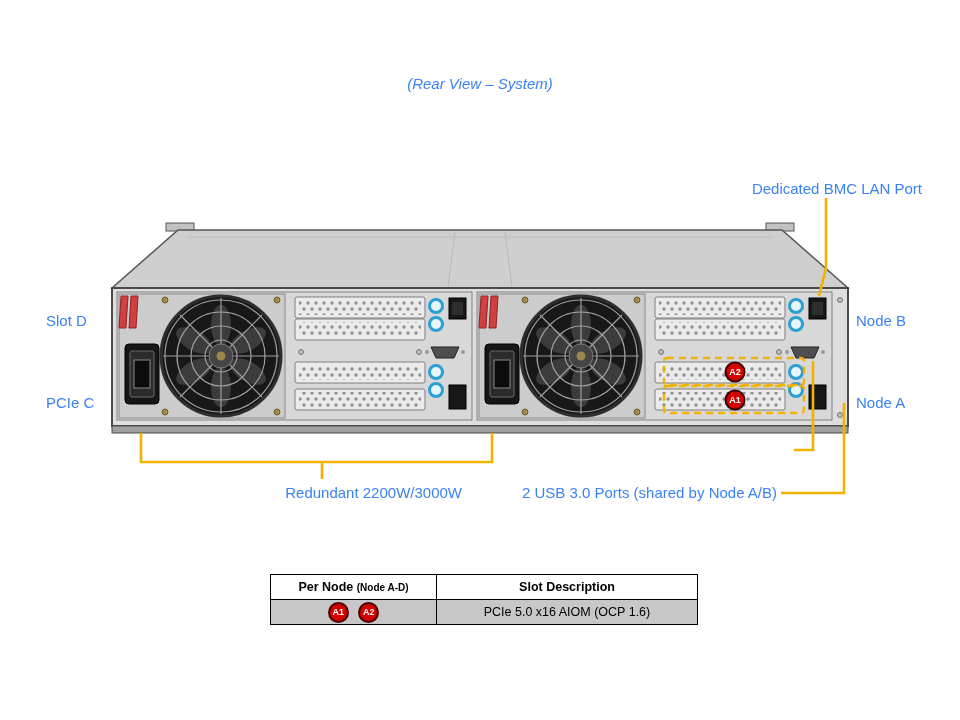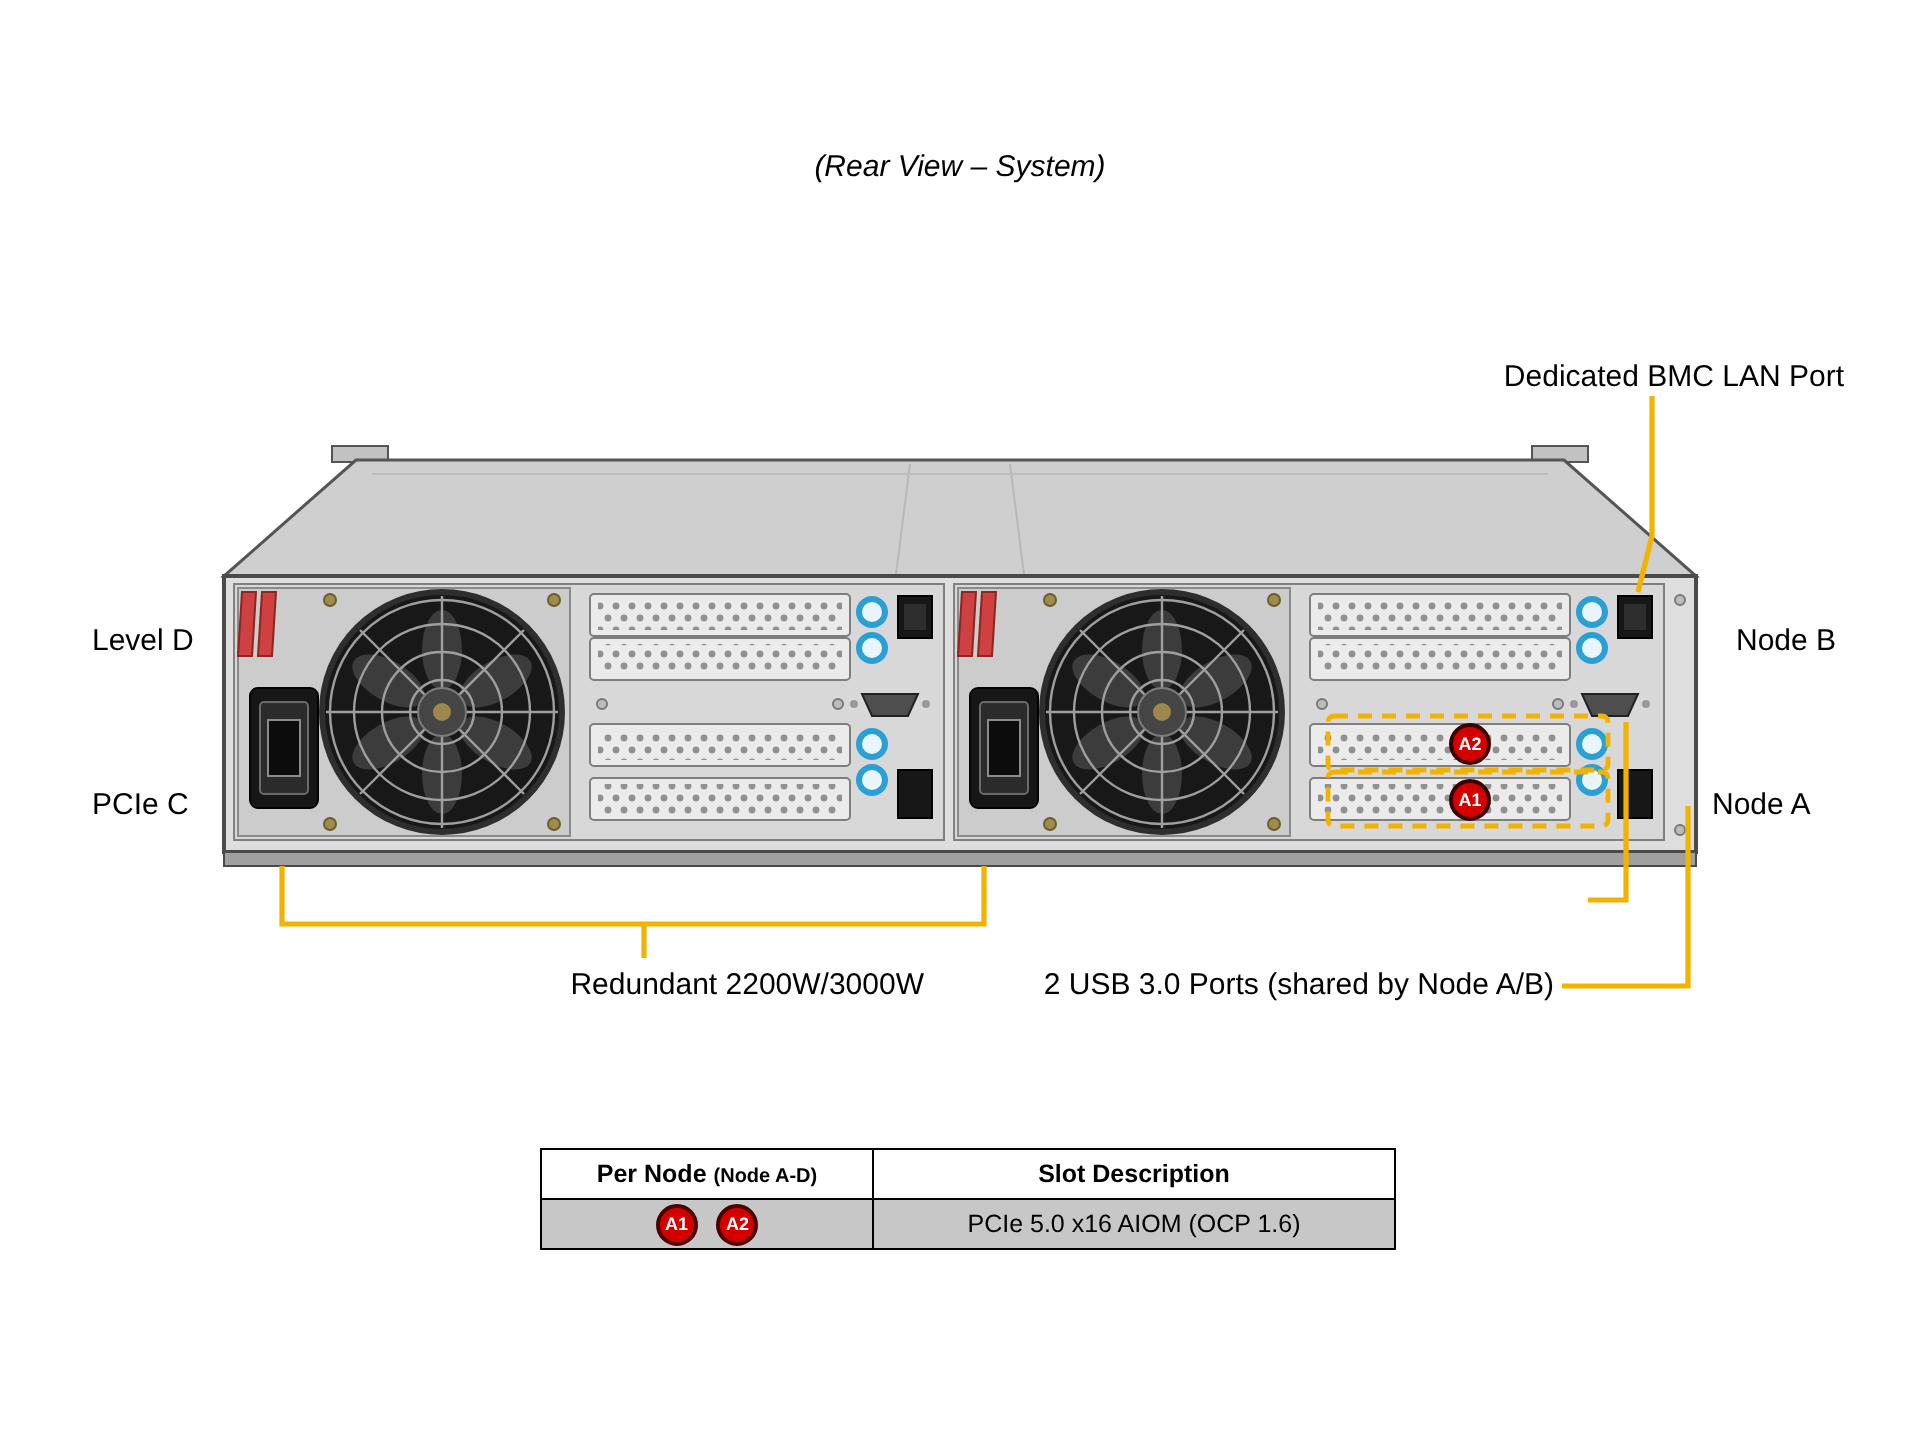--- a/index.html
+++ b/index.html
@@ -1,24 +1,24 @@
 <!DOCTYPE html>
 <html style="--callout-yellow: #f2b200; --badge-red: #d40000; --usb-blue: #2ba0d4; --table-row-bg: #c7c7c7;"><head>
 <meta charset="utf-8">
 <style>
   html,body{margin:0;padding:0;background:#fff;}
   .stage{position:relative;width:960px;height:720px;background:#ffffff;
          font-family:"Liberation Sans",sans-serif;overflow:hidden;}
   .art{position:absolute;left:0;top:0;width:960px;height:720px;}
-  .label{position:absolute;font-size:15px;color:#000000;white-space:nowrap;}
+  .label{position:absolute;font-size:15px;color:#3b82f6;white-space:nowrap;}
   .title{left:0;right:0;top:75px;text-align:center;font-style:italic;}
   .bmc-label{top:180px;right:38px;}
   .node-d{left:46px;top:312px;}
   .node-c{left:46px;top:394px;}
-  .node-b{left:856px;top:312px;margin-left:12px;}
+  .node-b{left:856px;top:312px;}
   .node-a{left:856px;top:394px;}
   .vga-label{top:441px;right:170px;}
   .usb-label{top:484px;right:183px;margin-left:25px;}
   .psu-label{left:182px;width:280px;top:483px;text-align:right;line-height:19px;}
   .callout{fill:none;stroke:var(--callout-yellow,#f2b200);stroke-width:2.6px;}
   .dash-box{fill:none;stroke:var(--callout-yellow,#f2b200);stroke-width:2.4px;
             stroke-dasharray:7 5;}
   .badge-red{fill:var(--badge-red,#d40000);stroke:#3a0000;stroke-width:2px;}
   .badge-svg-text{fill:#fff;font-family:"Liberation Sans",sans-serif;font-size:9px;
             font-weight:bold;text-anchor:middle;dominant-baseline:central;}
@@ -227,21 +227,21 @@
     <text class="badge-svg-text" x="735" y="400">A1</text>
 
     <path class="callout" d="M826,198 L826,268 L819,296"></path>
     <path class="callout" d="M794,450 L813,450 L813,361"></path>
     <path class="callout" d="M781,493 L844,493 L844,403"></path>
     <path class="callout" d="M141,433 L141,462 L492,462 L492,433 M322,462 L322,479"></path>
   </svg>
 
   <div class="label title">(Rear View – System)</div>
   <div class="label bmc-label">Dedicated BMC LAN Port</div>
-  <div class="label node-d">Level D</div>
+  <div class="label node-d">Slot D</div>
   <div class="label node-c">PCIe C</div>
   <div class="label node-b">Node B</div>
   <div class="label node-a">Node A</div>
   <div class="label usb-label">2 USB 3.0 Ports (shared by Node A/B)</div>
   <div class="label psu-label">
     <span>Redundant 2200W/3000W</span><br>
   </div>
 
   <table class="slot-table">
     <thead>

